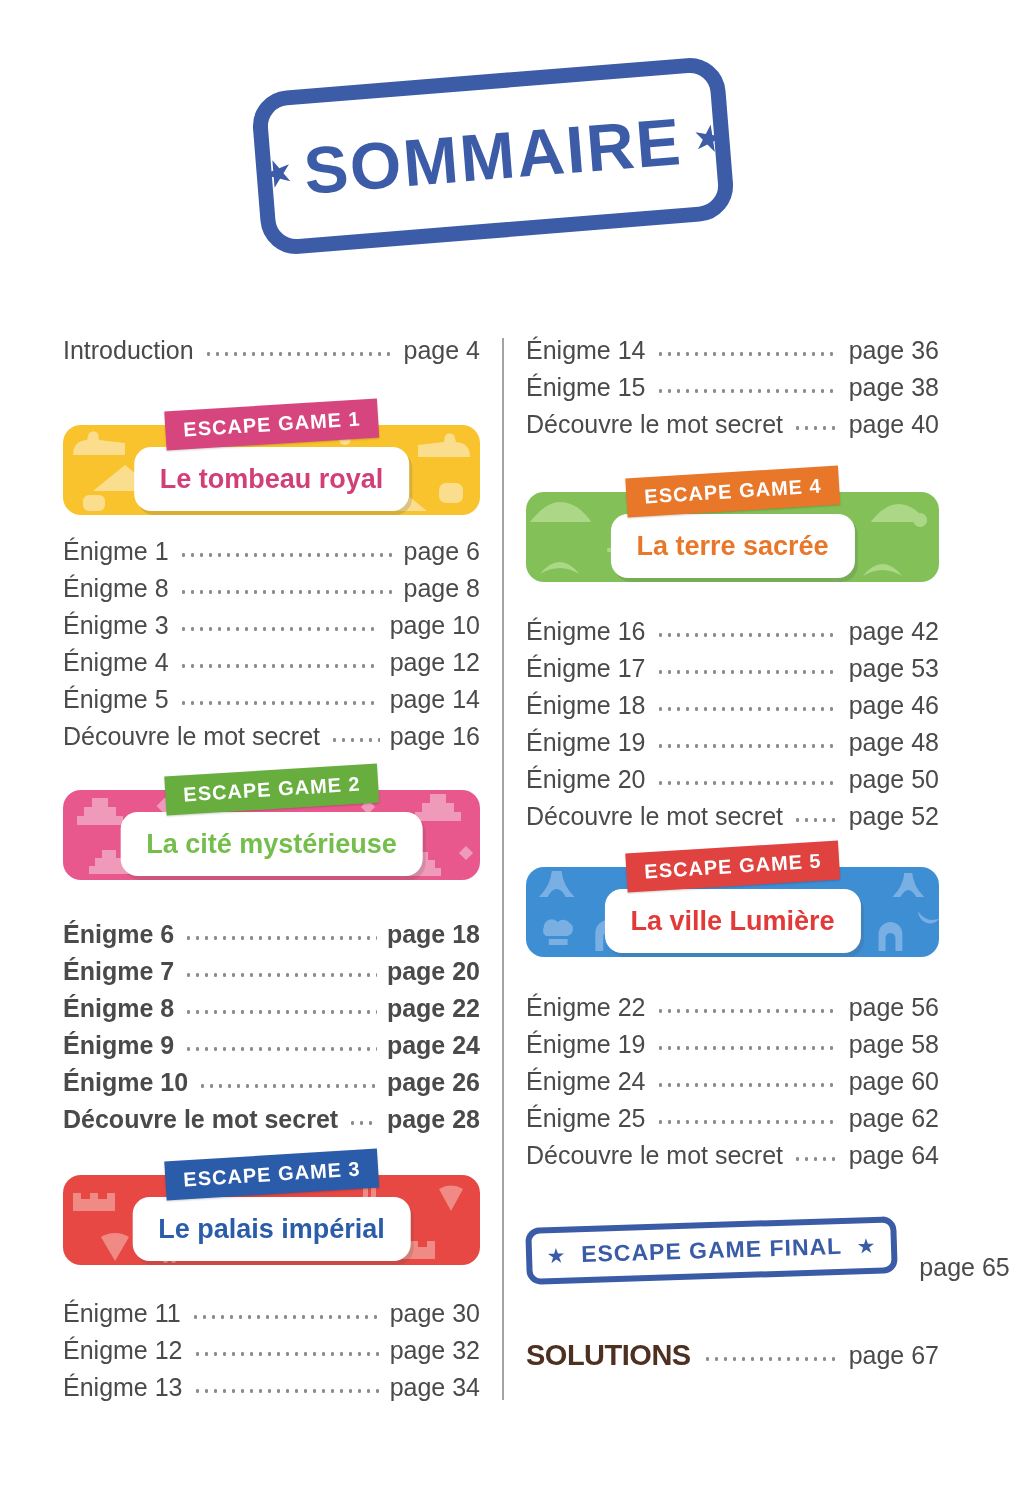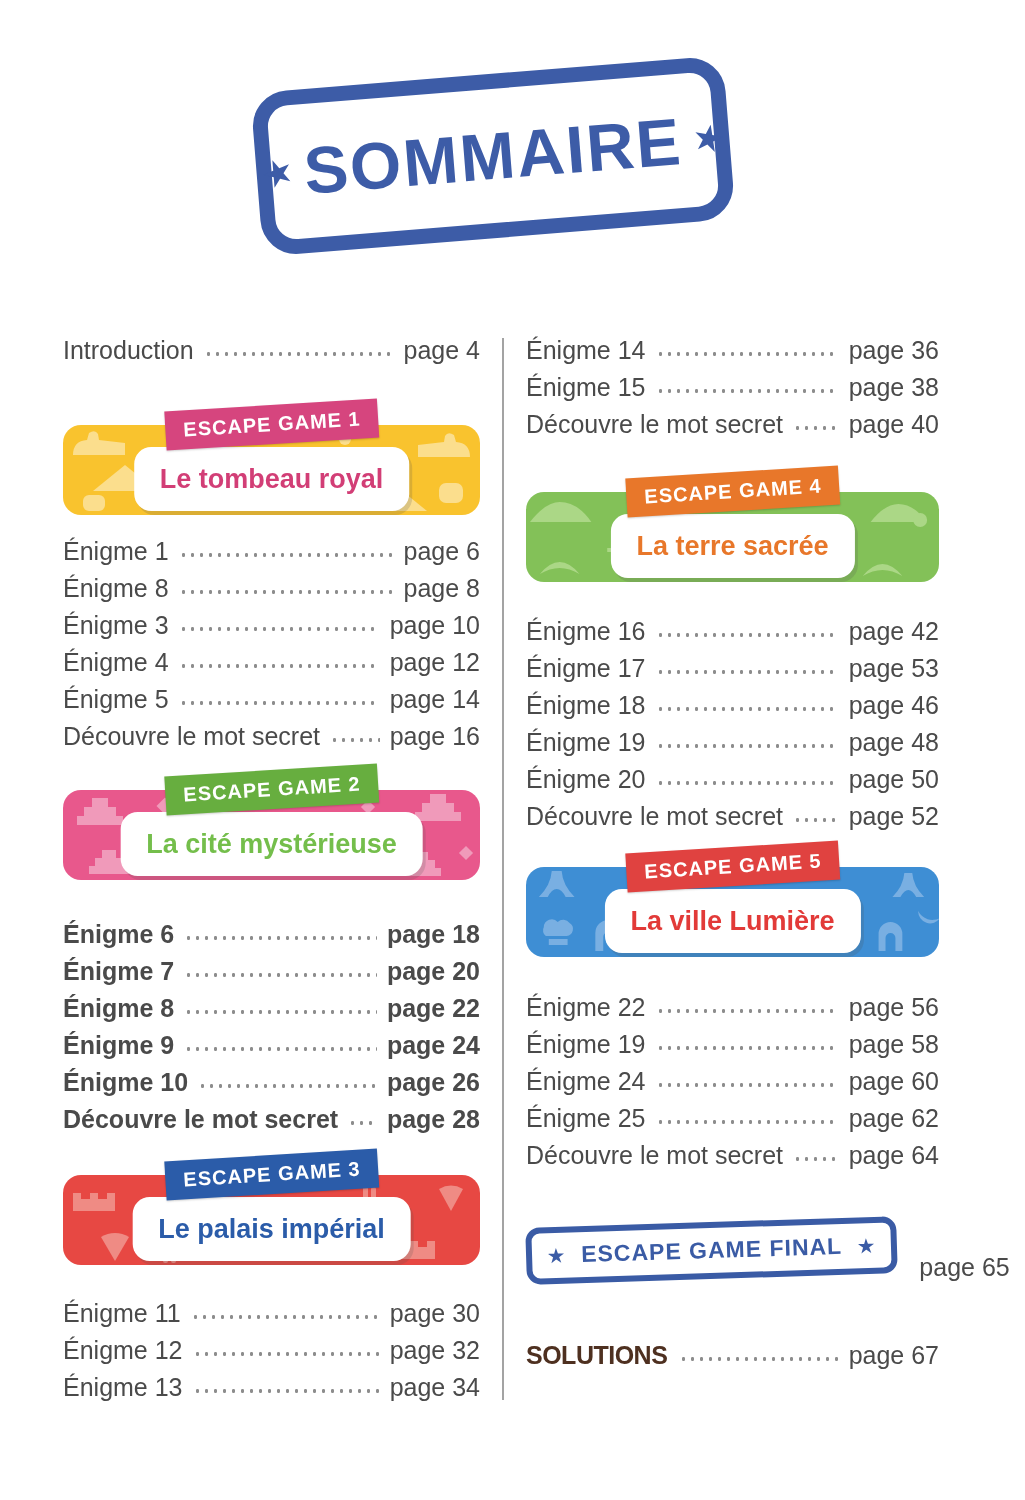--- a/index.html
+++ b/index.html
@@ -81,21 +81,21 @@
   }
   .final-stamp .star{font-size:18px;}
   .final-row .dots{
     flex:1;height:6px;margin:26px 10px 0 12px;
     background-image:radial-gradient(circle,#8d8d8d 1.7px,transparent 2px);
     background-size:9px 6px;background-repeat:repeat-x;background-position:left center;
   }
   .final-row .pg{white-space:nowrap;align-self:flex-end;line-height:30px;}
 
   .solutions-row{display:flex;align-items:flex-end;margin-top:48px;height:42px;font-size:25px;}
-  .sol-label{font-weight:bold;font-size:25px;letter-spacing:-0.5px;color:#4E3020;line-height:34px;white-space:nowrap;}
+  .sol-label{font-weight:bold;font-size:29px;letter-spacing:-0.5px;color:#4E3020;line-height:34px;white-space:nowrap;}
   .solutions-row .dots{
     flex:1;height:6px;margin:0 10px 10px 12px;
     background-image:radial-gradient(circle,#8d8d8d 1.7px,transparent 2px);
     background-size:9px 6px;background-repeat:repeat-x;background-position:left center;
   }
   .solutions-row .pg{white-space:nowrap;line-height:34px;}
 </style>
 </head>
 <body>
 

